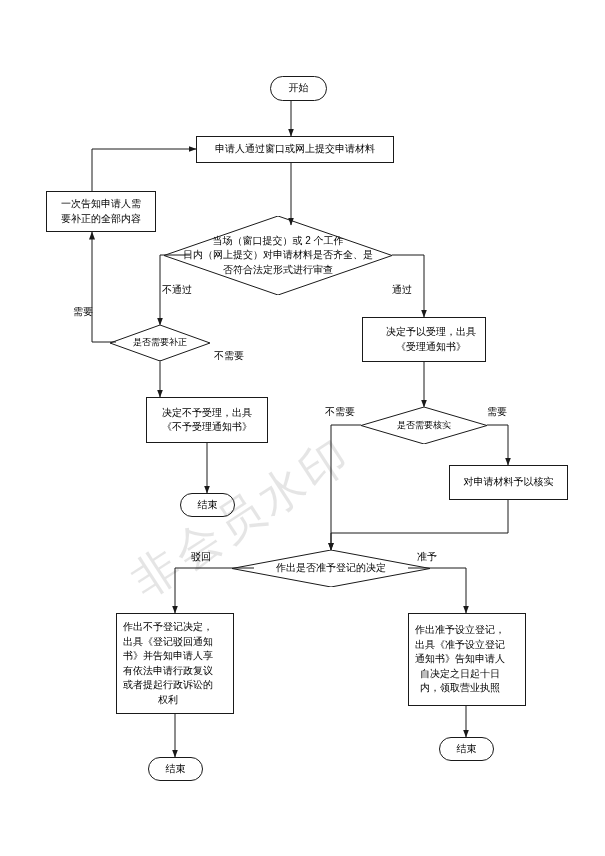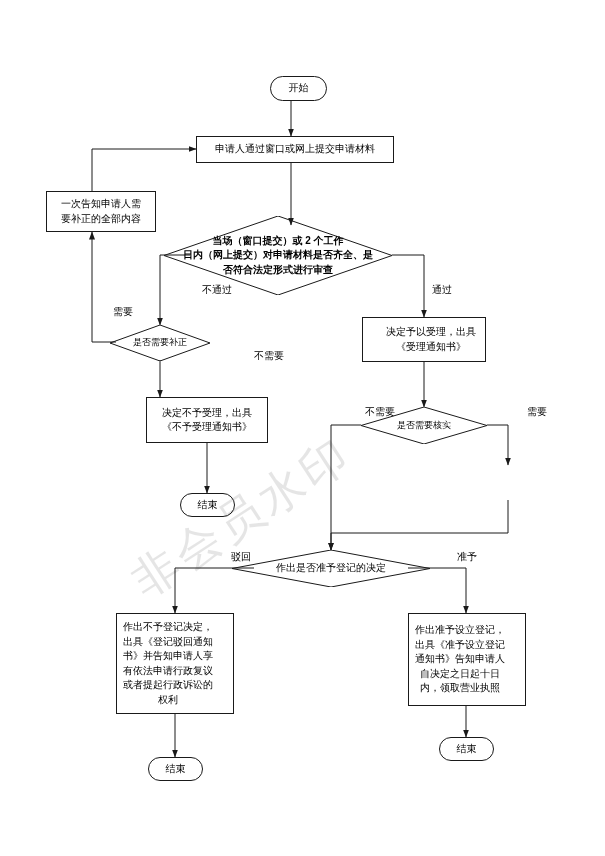--- a/index.html
+++ b/index.html
@@ -68,21 +68,20 @@
     white-space: pre-line;
     box-sizing: border-box;
     padding: 0 6px;
   }
   .edge-label {
     position: absolute;
     font-size: 10px;
     color: #000;
     background: transparent;
     white-space: nowrap;
-    padding-left: 40px;
   }
   #edges {
     position: absolute;
     left: 0;
     top: 0;
     width: 605px;
     height: 856px;
     pointer-events: none;
   }
   .watermark {
@@ -152,21 +151,21 @@
 
   <div class="node process" style="left:196px; top:136px; width:198px; height:27px;">
     <span>申请人通过窗口或网上提交申请材料</span>
   </div>
 
   <div class="node process" style="left:46px; top:191px; width:110px; height:41px;">
     <span>一次告知申请人需
 要补正的全部内容</span>
   </div>
 
-  <div class="diamond-wrap" style="left:164px; top:216px; width:228px; height:79px;font-weight:bold;">
+  <div class="diamond-wrap" style="left:164px; top:216px; width:228px; height:79px;">
     <svg class="diamond-shape" viewBox="0 0 228 79" preserveAspectRatio="none">
       <polygon points="114,0 228,39.5 114,79 0,39.5" fill="none" stroke="#1a1a1a" stroke-width="1"></polygon>
     </svg>
     <div class="diamond-label">当场（窗口提交）或 2 个工作
 日内（网上提交）对申请材料是否齐全、是
 否符合法定形式进行审查</div>
   </div>
 
   <div class="diamond-wrap" style="left:110px; top:325px; width:100px; height:36px;">
     <svg class="diamond-shape" viewBox="0 0 100 36" preserveAspectRatio="none">
@@ -189,20 +188,23 @@
     <span>结束</span>
   </div>
 
   <div class="diamond-wrap" style="left:361px; top:407px; width:126px; height:37px;">
     <svg class="diamond-shape" viewBox="0 0 126 37" preserveAspectRatio="none">
       <polygon points="63,0 126,18.5 63,37 0,18.5" fill="none" stroke="#1a1a1a" stroke-width="1"></polygon>
     </svg>
     <div class="diamond-label" style="font-size:9px;font-family:Liberation Serif, serif;">是否需要核实</div>
   </div>
 
+  <div class="node process" style="left:449px; top:465px; width:119px; height:35px;">
+    <span>对申请材料予以核实</span>
+  </div>
 
   <div class="diamond-wrap" style="left:232px; top:550px; width:198px; height:37px;">
     <svg class="diamond-shape" viewBox="0 0 198 37" preserveAspectRatio="none">
       <polygon points="99,0 198,18.5 99,37 0,18.5" fill="none" stroke="#1a1a1a" stroke-width="1"></polygon>
     </svg>
     <div class="diamond-label" style="font-size:10px;">作出是否准予登记的决定</div>
   </div>
 
   <div class="node process align-left" style="left:116px; top:613px; width:118px; height:101px; padding:4px 6px;">
     <span>作出不予登记决定，

